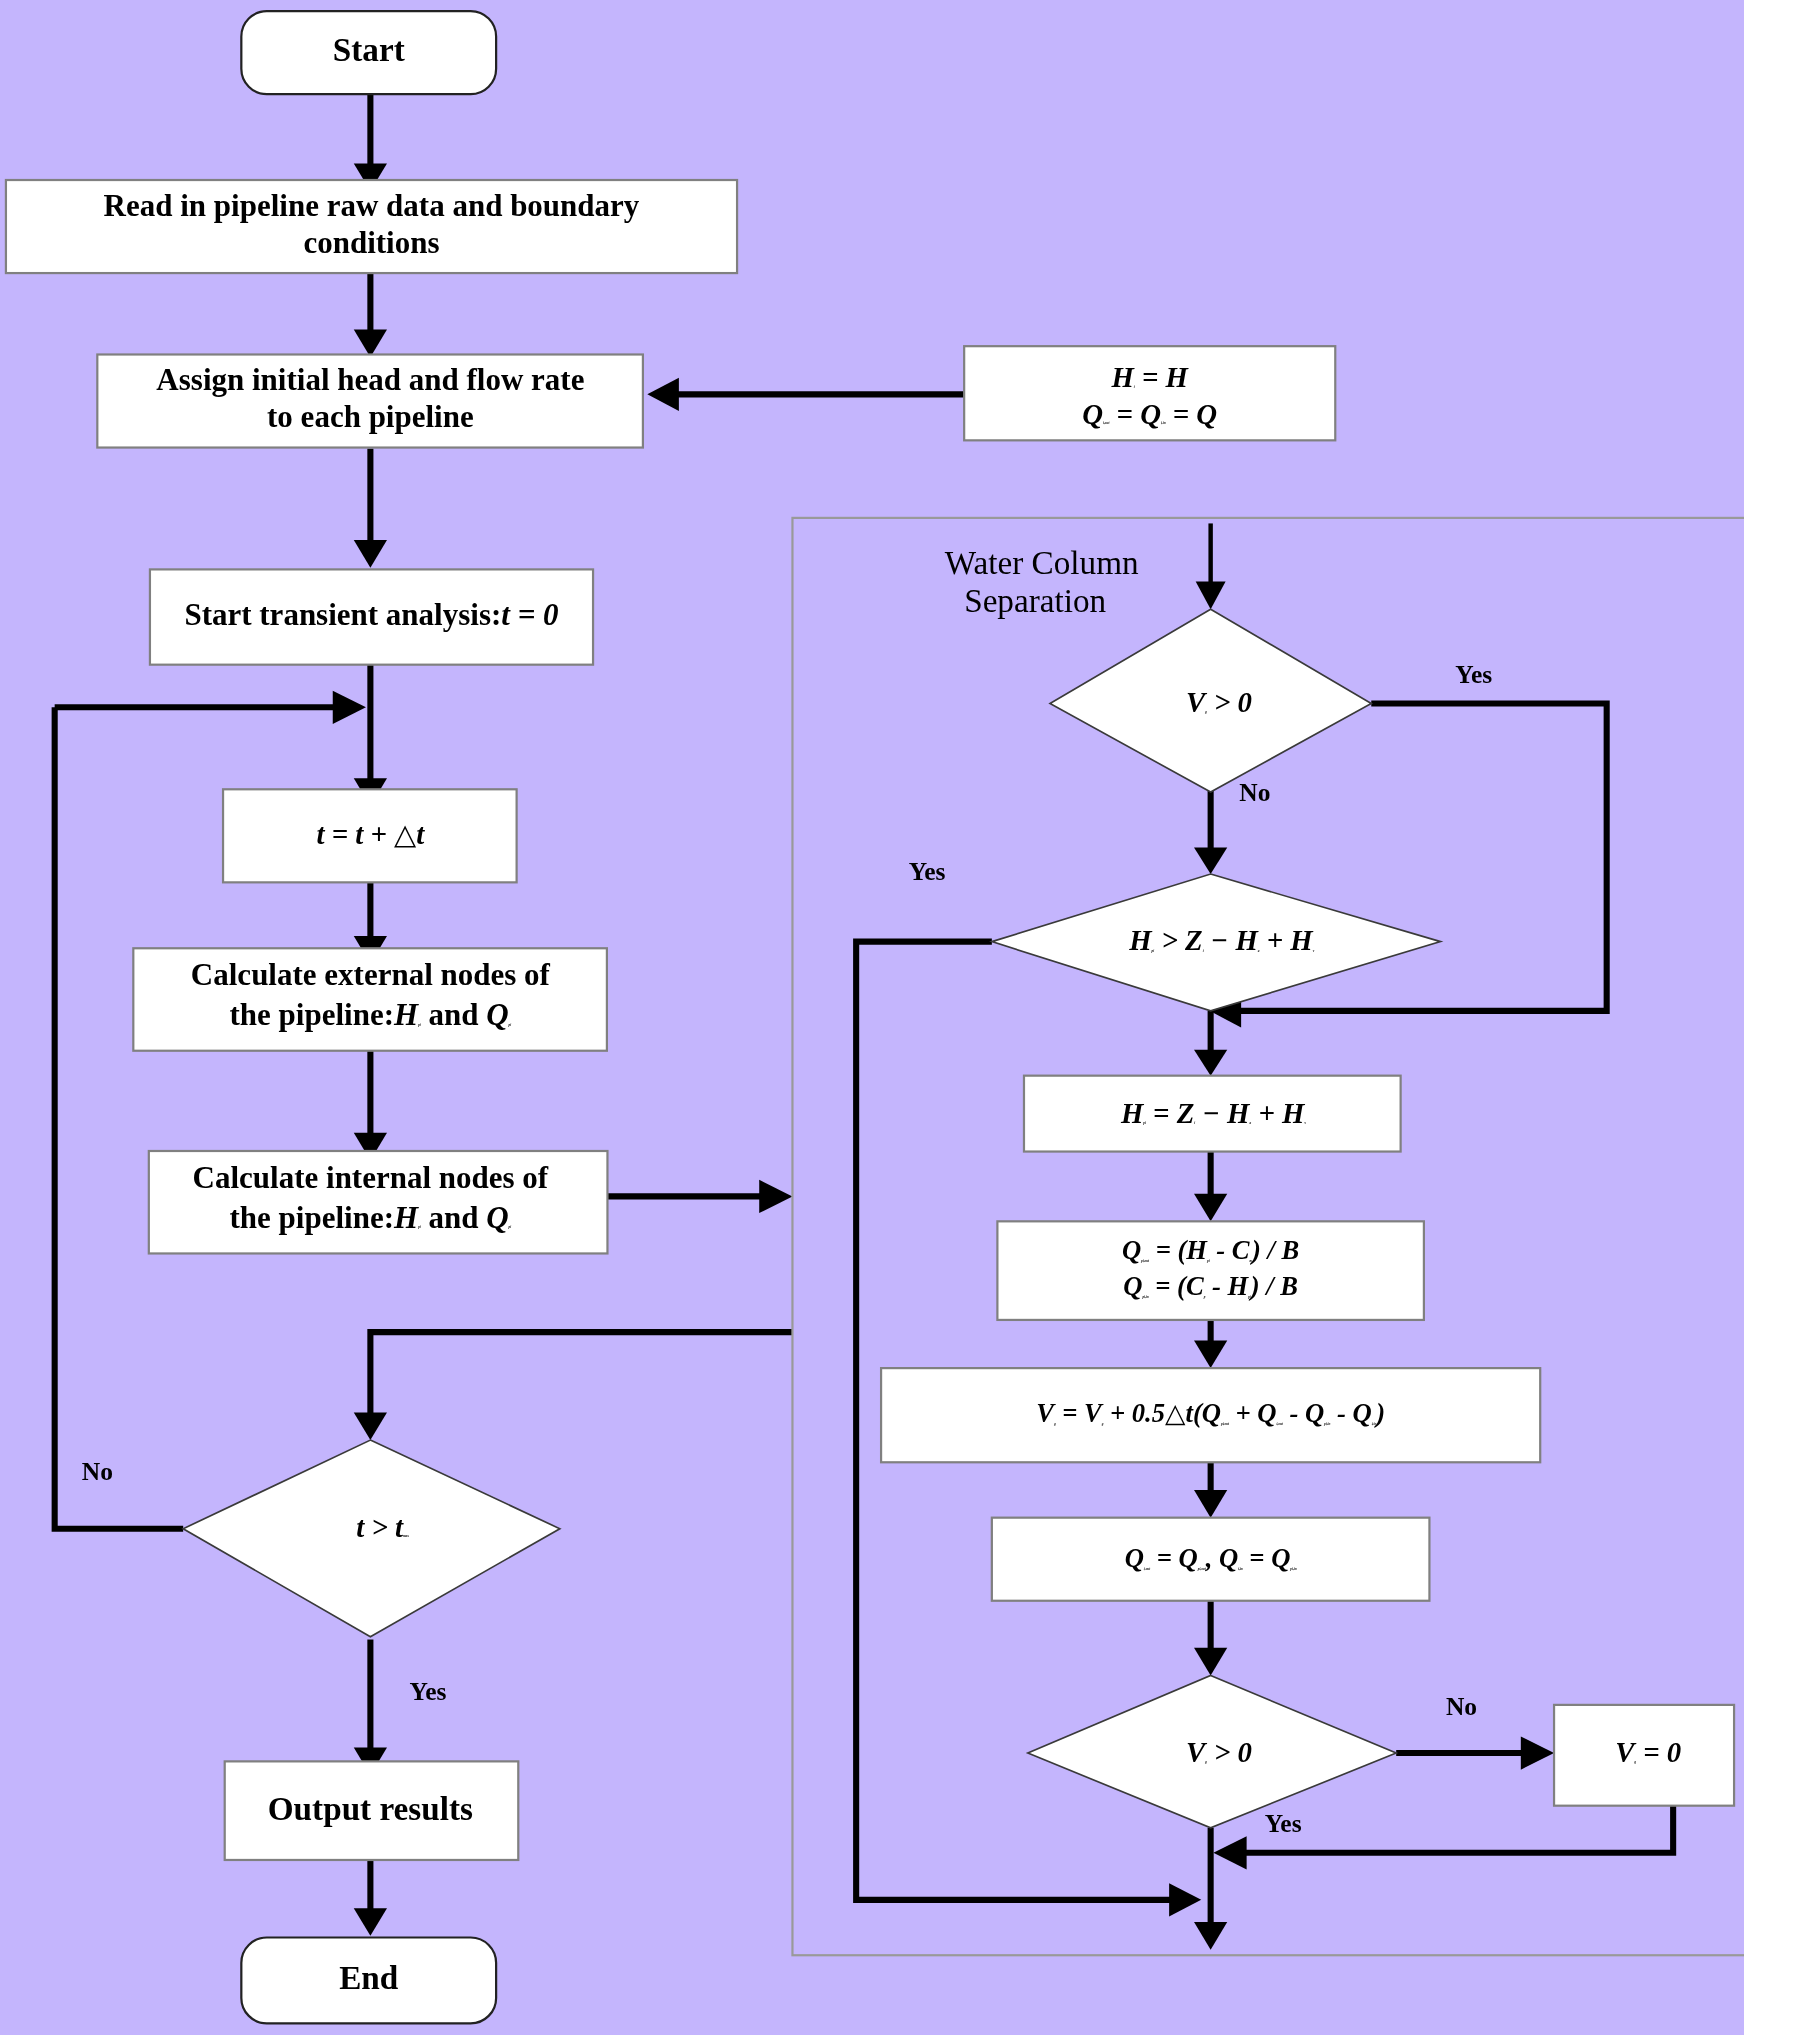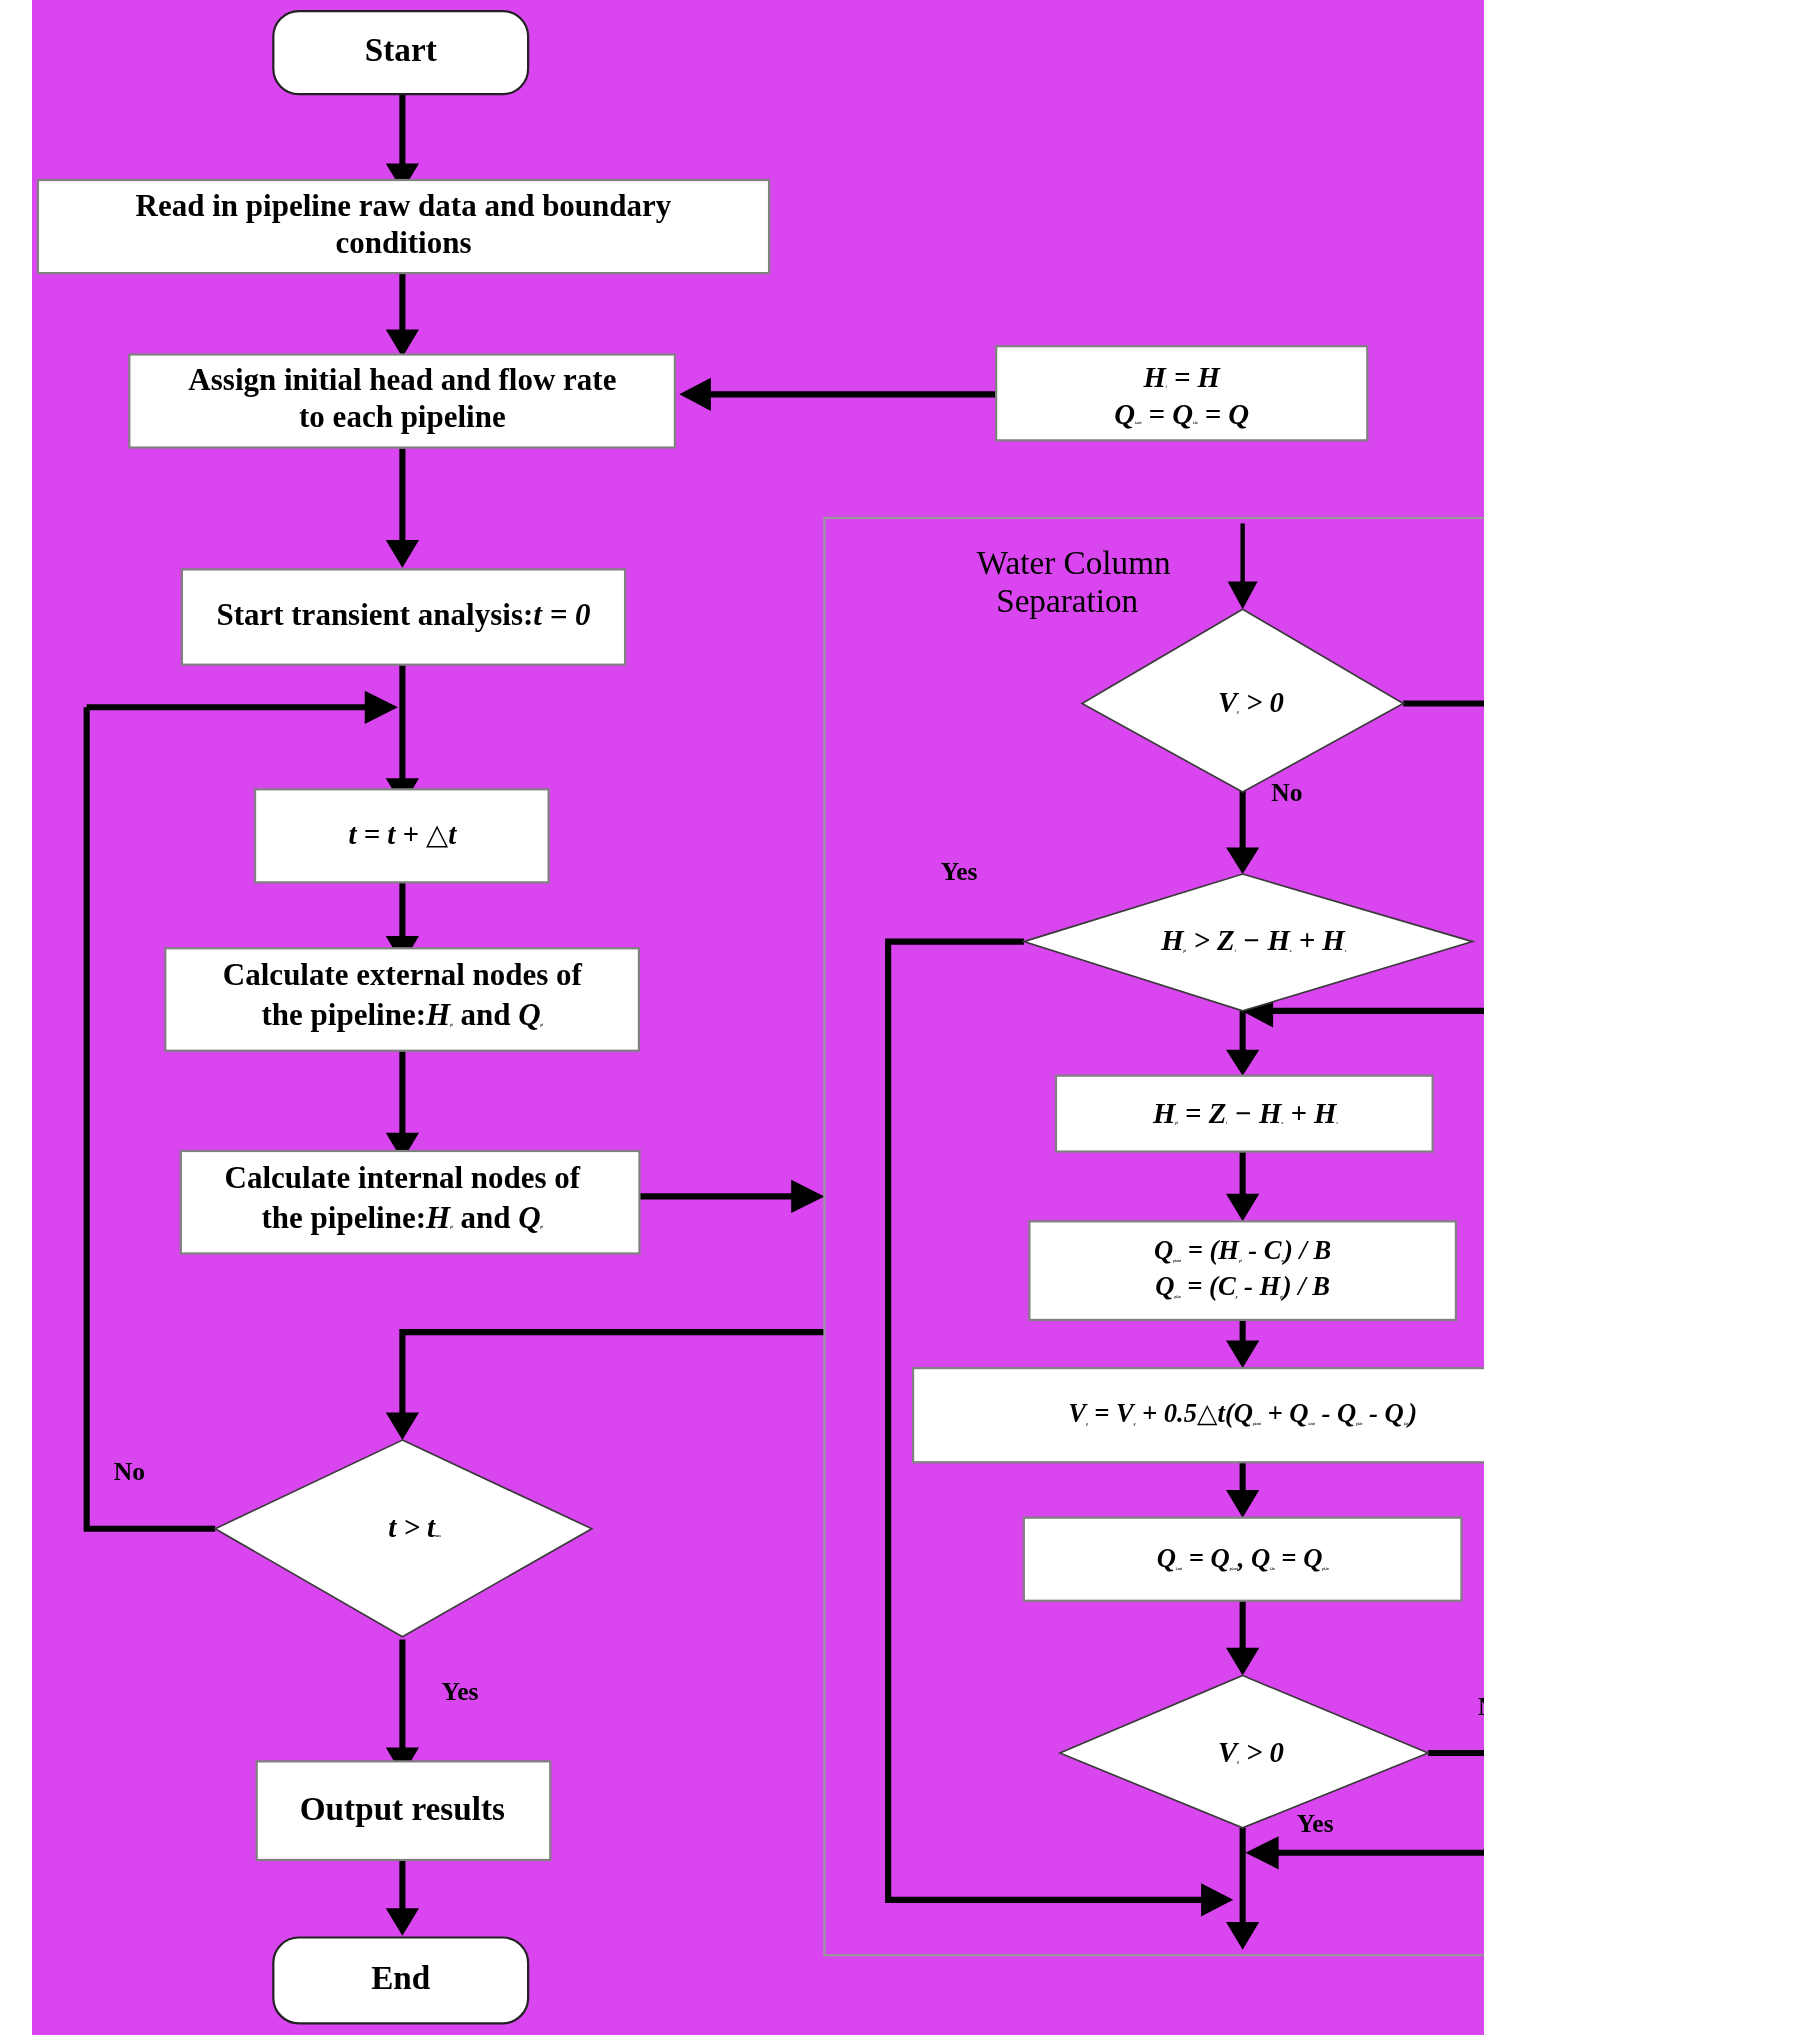--- a/index.html
+++ b/index.html
@@ -2,26 +2,25 @@
 <html style="font-size:8.9px"><head>
 <meta charset="utf-8">
 <style>
   html, body {
     margin: 0;
     padding: 0;
     background: #ffffff;
   }
   #root {
     position: relative;
-    width: 1452px;
+    width: 1744px;
     height: 2035px;
-    background: #d946ef;
+    background: #c4b5fd;
     font-family: "Liberation Serif", "DejaVu Serif", serif;
     overflow: hidden;
-    margin-left: 32px;
   }
   svg.flow {
     position: absolute;
     top: 0;
     left: 0;
     width: 1812px;
     height: 2035px;
   }
   
   .shape-rect {

